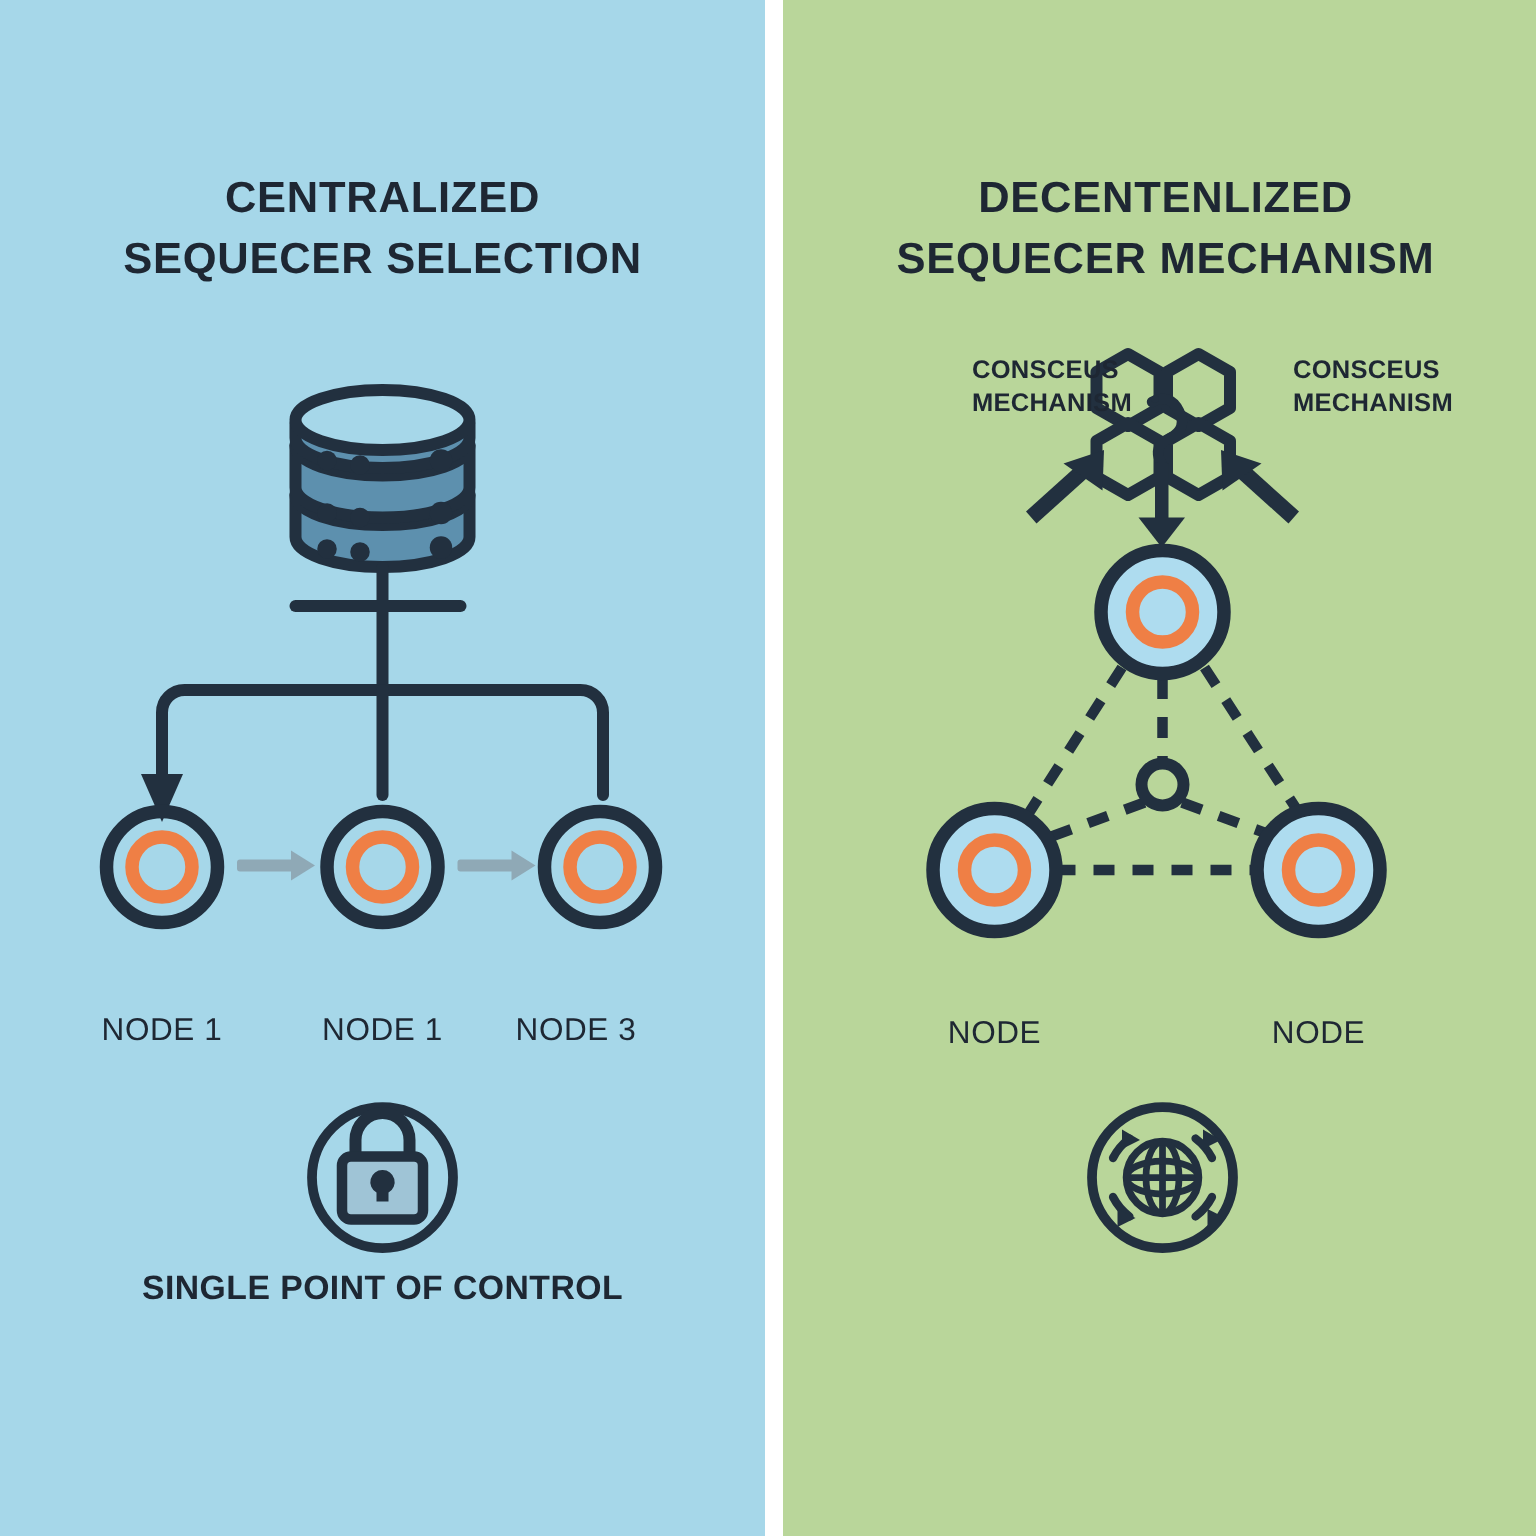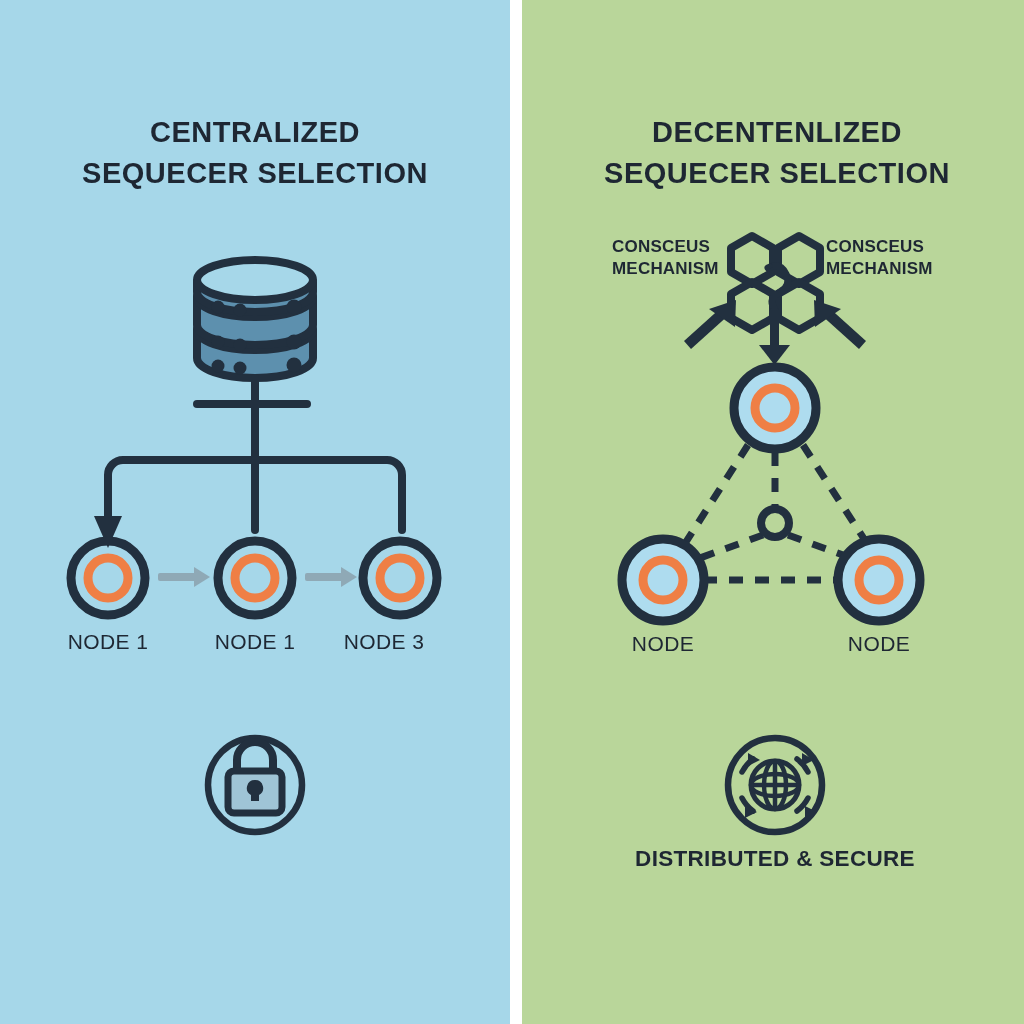--- a/index.html
+++ b/index.html
@@ -60,37 +60,39 @@
     top: 112px;
     width: 450px;
   }
   .node-label {
     position: absolute;
     text-align: center;
     color: #1e2733;
     font-size: 21px;
     font-weight: normal;
     letter-spacing: 0.4px;
+    margin-top: 45px;
   }
   .caption {
     position: absolute;
     text-align: center;
     color: #1e2733;
     font-weight: bold;
     font-size: 22.5px;
     letter-spacing: 0.3px;
   }
   .consensus-label {
     position: absolute;
     color: #1e2733;
     font-weight: bold;
     font-size: 17px;
     line-height: 1.3;
     letter-spacing: 0.2px;
     white-space: pre-line;
+    margin-left: 36px;
   }
   #consensus-left {
     left: 612px;
     top: 236px;
     width: 128px;
     text-align: left;
   }
   #consensus-right {
     left: 826px;
     top: 236px;
@@ -253,29 +255,29 @@
         <path d="M802,753 L814,760 L802,766 Z" transform="translate(0,0)"></path>
         <path d="M745,806 L757,812 L745,818 Z"></path>
         <path d="M805,806 L817,812 L805,818 Z"></path>
       </g>
     </g>
   </svg>
 
   <div class="title" id="title-left">CENTRALIZED
 SEQUECER SELECTION</div>
   <div class="title" id="title-right">DECENTENLIZED
-SEQUECER SELECTION</div>
+SEQUECER MECHANISM</div>
 
   <div class="consensus-label" id="consensus-left">CONSCEUS
 MECHANISM</div>
   <div class="consensus-label" id="consensus-right">CONSCEUS
 MECHANISM</div>
 
   <div class="node-label" style="left:38px; top:630px; width:140px;">NODE 1</div>
   <div class="node-label" style="left:185px; top:630px; width:140px;">NODE 1</div>
   <div class="node-label" style="left:314px; top:630px; width:140px;">NODE 3</div>
 
   <div class="node-label" style="left:593px; top:632px; width:140px;">NODE</div>
   <div class="node-label" style="left:809px; top:632px; width:140px;">NODE</div>
 
-  <div class="caption" style="left:575px; top:846px; width:400px;">DISTRIBUTED &amp; SECURE</div>
+  <div class="caption" style="left:55px; top:846px; width:400px;">SINGLE POINT OF CONTROL</div>
 
 </div>
 
 </body></html>

